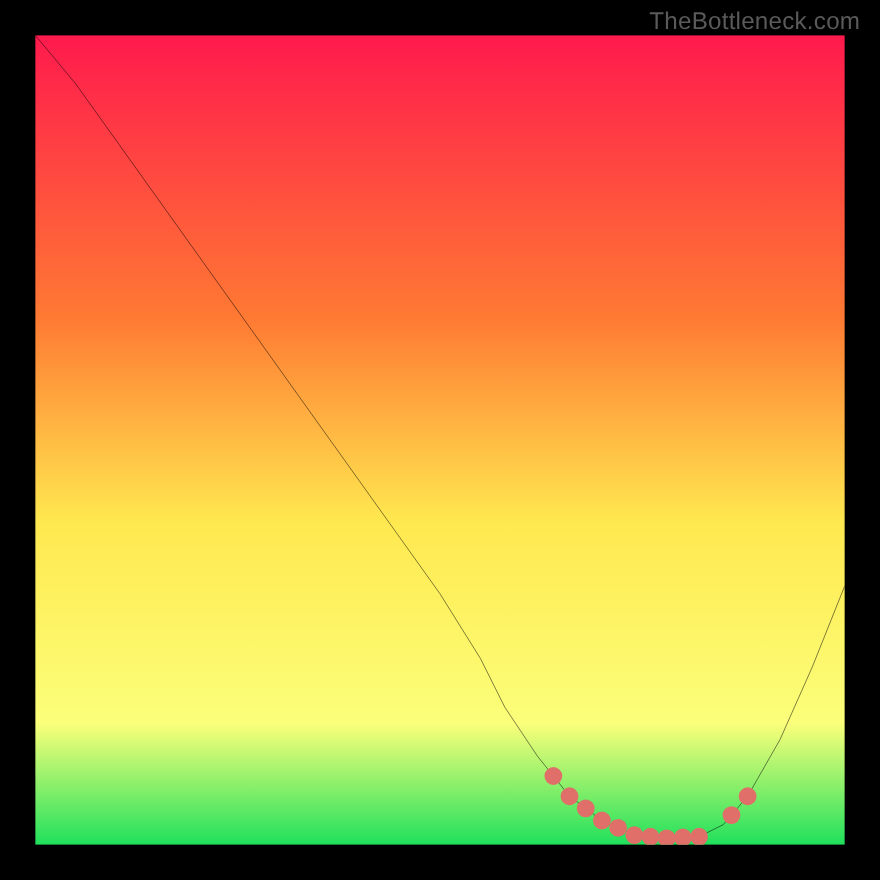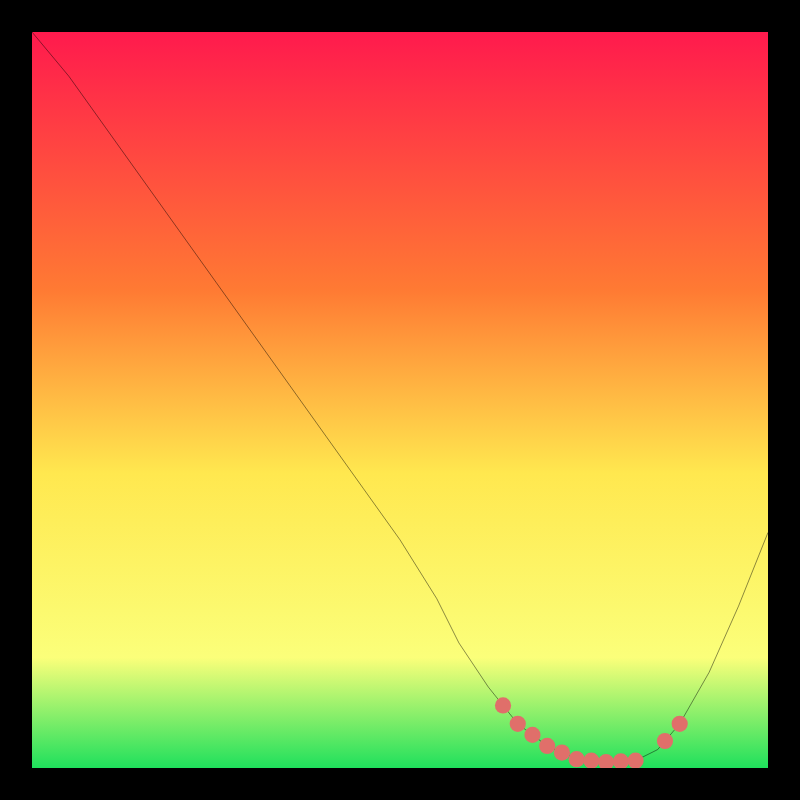--- a/index.html
+++ b/index.html
@@ -26,20 +26,21 @@
     left: 32px;
     width: 736px;
     height: 736px;
   }
   .plot svg { width: 100%; height: 100%; display: block; }
 </style>
 </head>
 <body>
 <div class="container">
 
+<div class="watermark">TheBottleneck.com</div>
 
 <div class="plot">
   <svg viewBox="0 0 100 100" preserveAspectRatio="none">
     <defs>
       <linearGradient id="bg-grad" x1="0" y1="0" x2="0" y2="1">
         <stop id="g0" offset="0%" stop-color="#ff1a4d"></stop>
         <stop id="g1" offset="35%" stop-color="#ff7a33"></stop>
         <stop id="g2" offset="60%" stop-color="#ffe84f"></stop>
         <stop id="g3" offset="85%" stop-color="#fbff7a"></stop>
         <stop id="g4" offset="100%" stop-color="#1fe05c"></stop>

